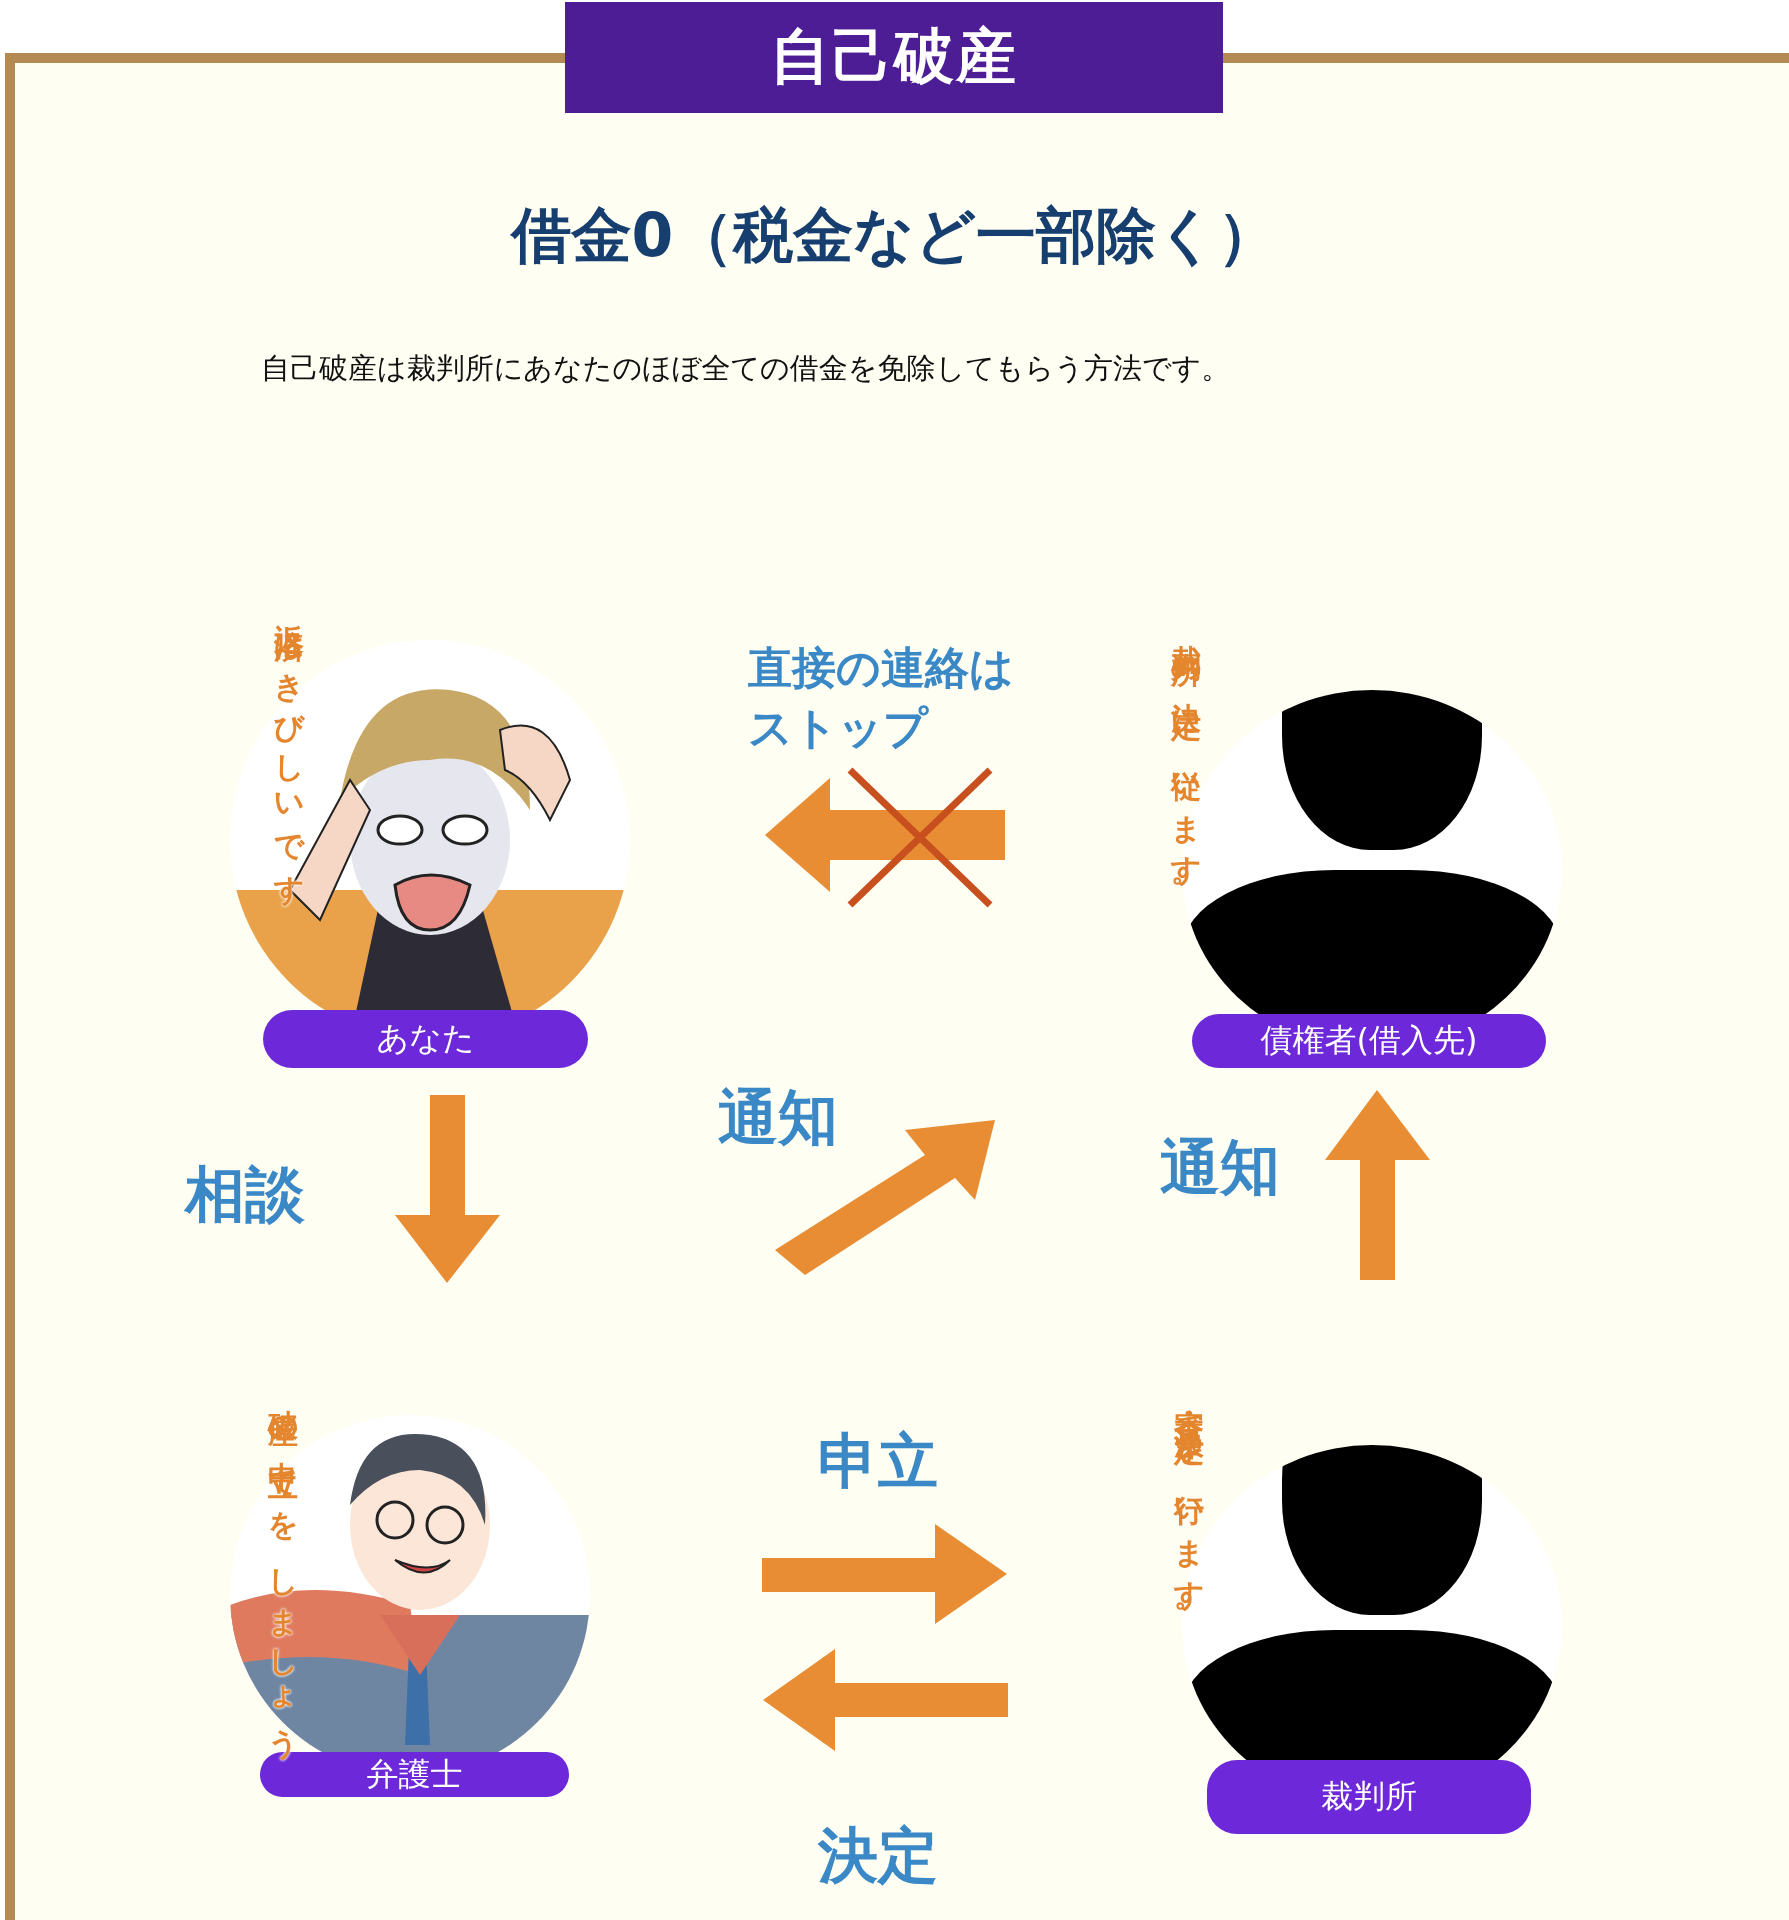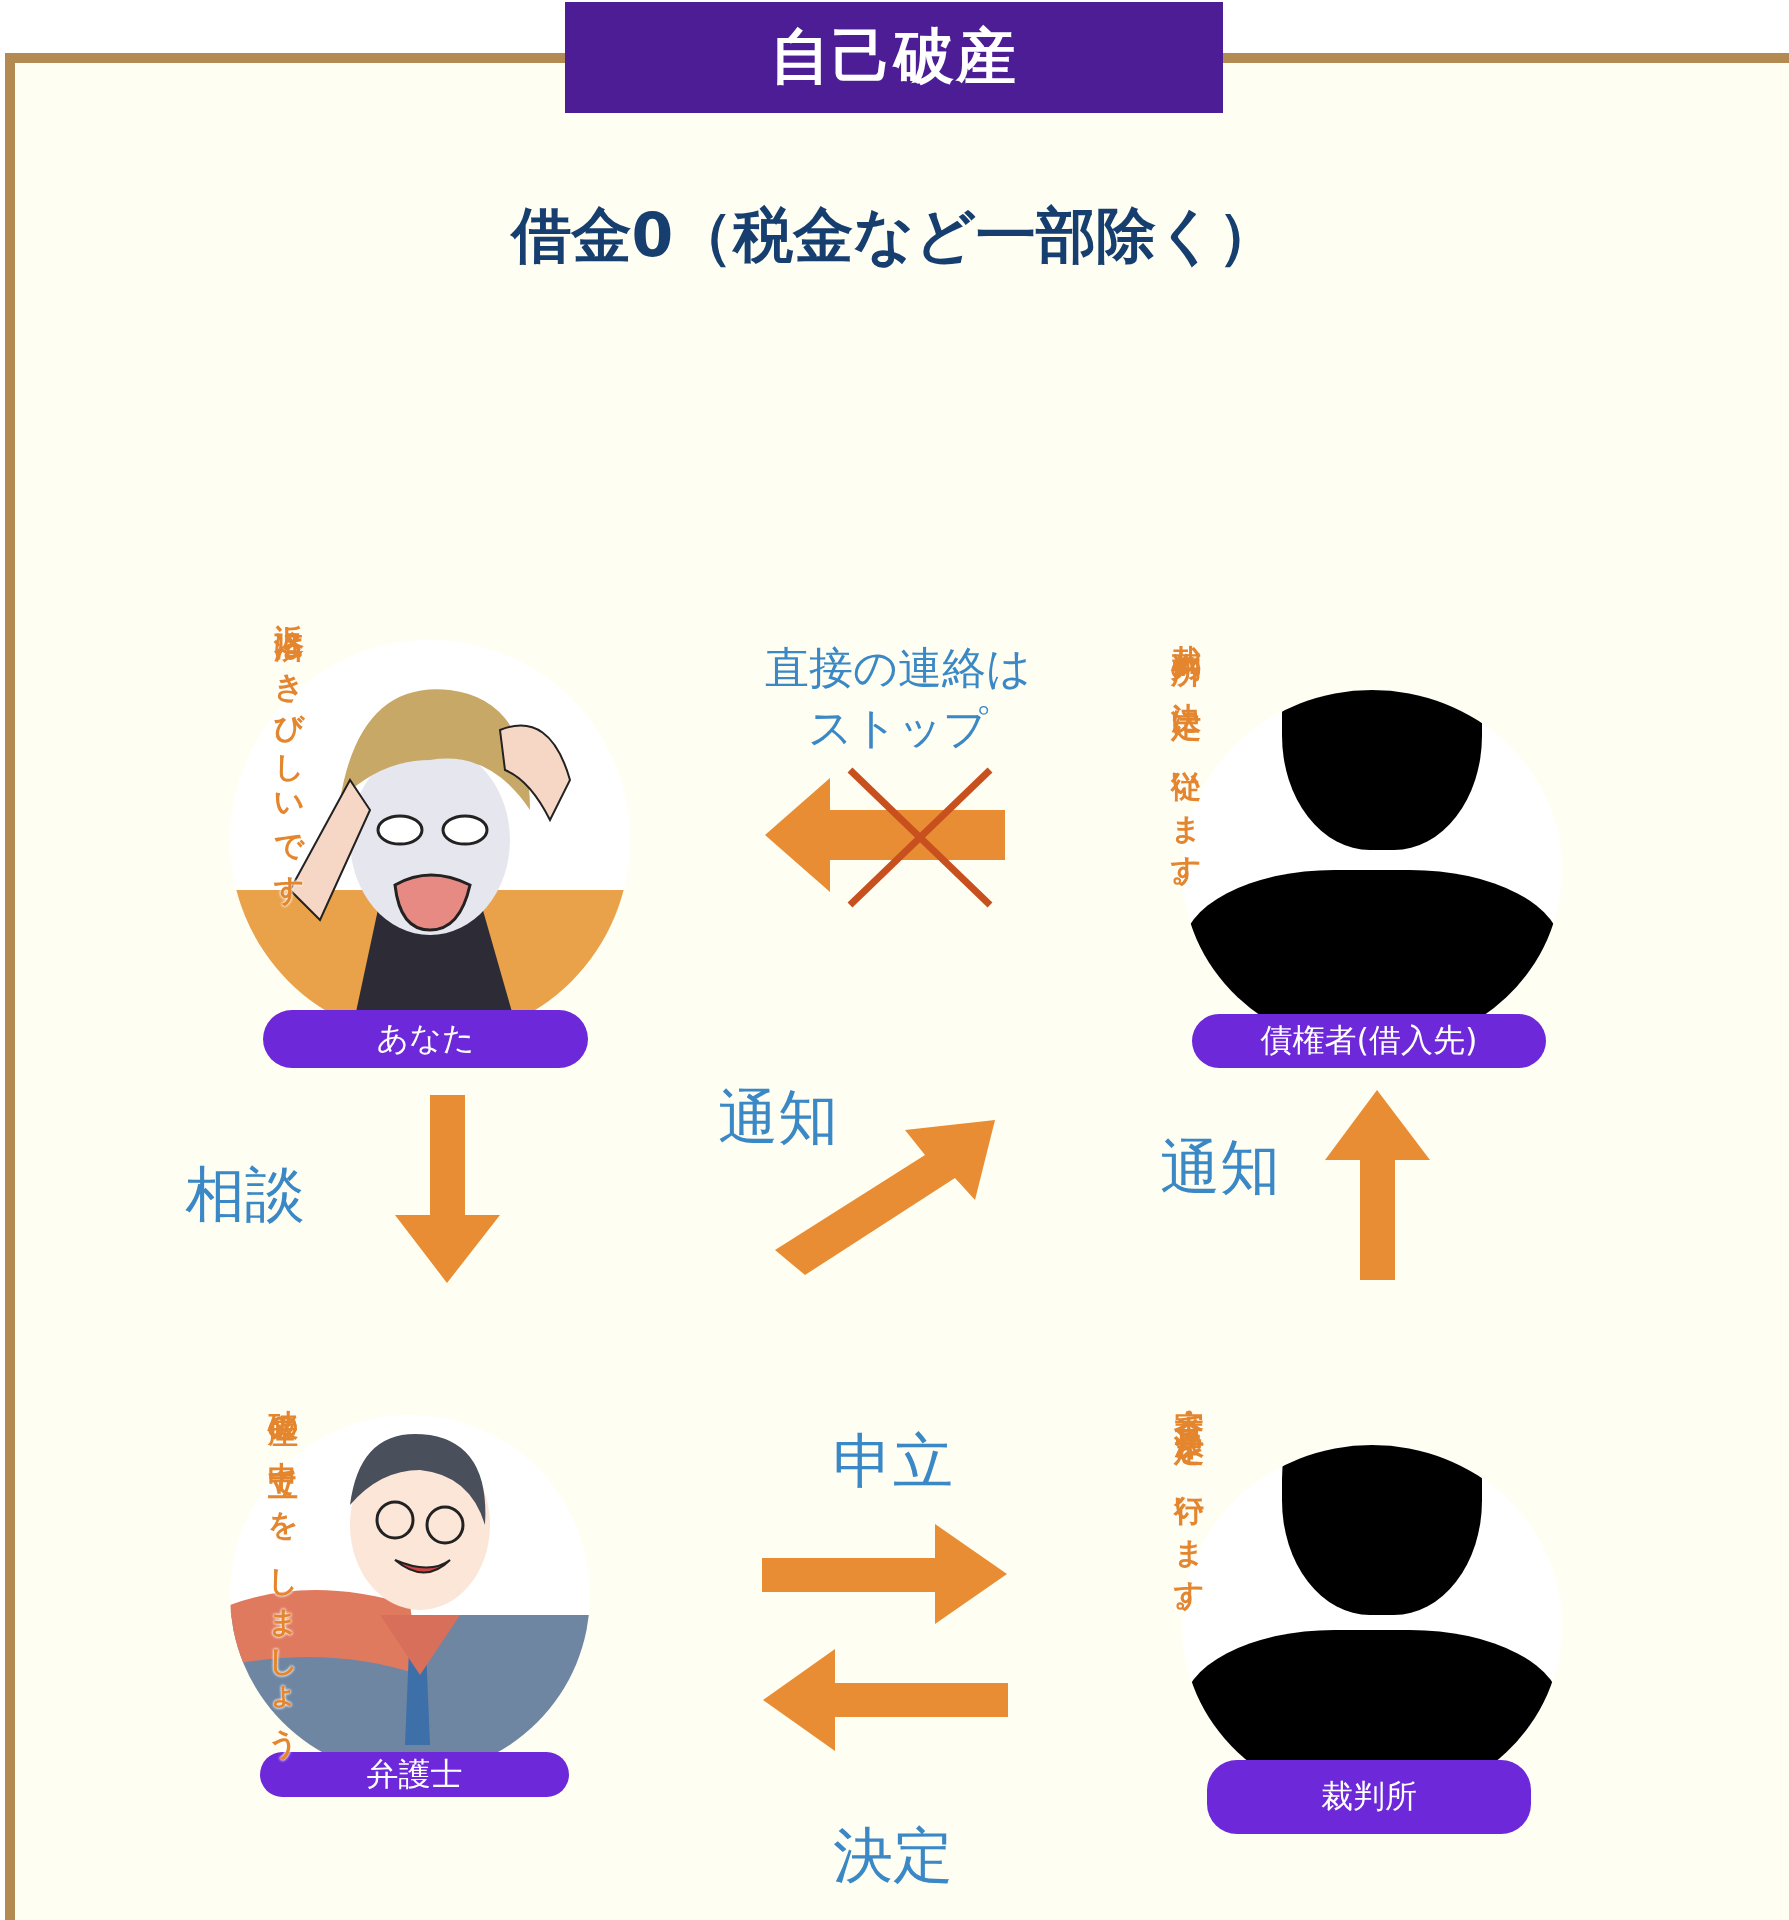--- a/index.html
+++ b/index.html
@@ -32,36 +32,37 @@
   .pill {
     position:absolute; background:#6d28d9; color:#fff; border-radius:30px;
     display:flex; align-items:center; justify-content:center; font-size:32px; z-index:4;
   }
   .vtext {
     position:absolute; writing-mode:vertical-rl; color:#e4862e; font-weight:bold;
     font-size:30px; letter-spacing:6px; z-index:5;
     text-shadow: 0 0 3px #fff, 0 0 3px #fff;
   }
   .blue {
-    position:absolute; color:#3b88c6; font-weight:normal; z-index:3; text-align:center;
+    position:absolute; color:#3b88c6; font-weight:bold; z-index:3; text-align:left;
   }
   .arrow { position:absolute; z-index:3; }
   .silhouette-head { position:absolute; background:#000; border-radius:48% 48% 44% 44%; }
   .silhouette-body { position:absolute; background:#000; border-radius:40% 40% 0 0; }
 </style>
 </head>
 <body>
 
 <div class="frame"></div>
 
 <div class="badge">自己破産</div>
 
 <div class="title">借金0（税金など一部除く）</div>
 
 <div class="para">
+  <div>自己破産は裁判所にあなたのほぼ全ての借金を免除してもらう方法です。</div>
 </div>
 
 <div class="circle" style="left:230px;top:640px;width:400px;height:400px;">
   <svg width="400" height="400" viewBox="0 0 400 400">
     <rect x="0" y="250" width="400" height="150" fill="#e9a24a"></rect>
     <path d="M120 400 L150 260 L250 260 L290 400 Z" fill="#2d2b36"></path>
     <ellipse cx="200" cy="200" rx="80" ry="95" fill="#e6e6ee"></ellipse>
     <path d="M110 160 Q130 40 220 50 Q300 60 300 170 Q260 110 200 120 Q150 120 110 160 Z" fill="#c8a866"></path>
     <ellipse cx="170" cy="190" rx="22" ry="14" fill="#fff" stroke="#222" stroke-width="3"></ellipse>
     <ellipse cx="235" cy="190" rx="22" ry="14" fill="#fff" stroke="#222" stroke-width="3"></ellipse>

